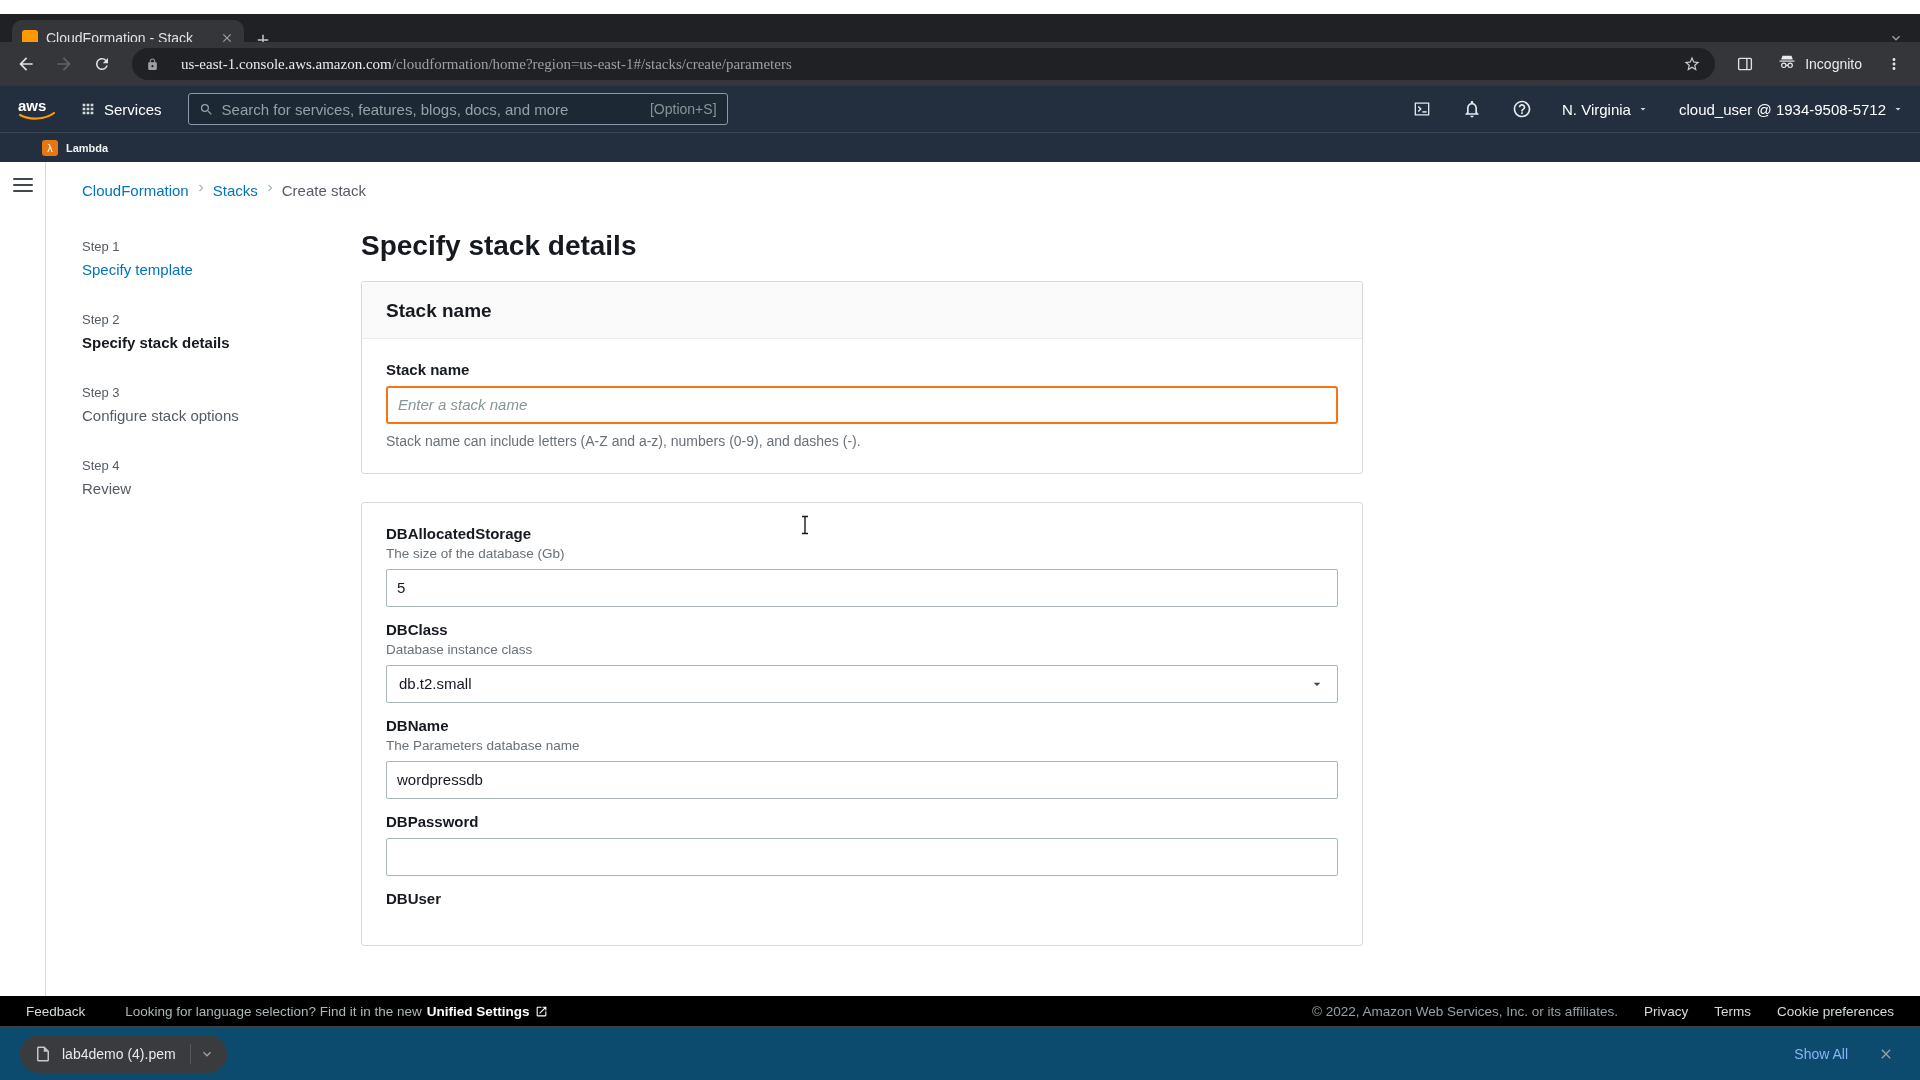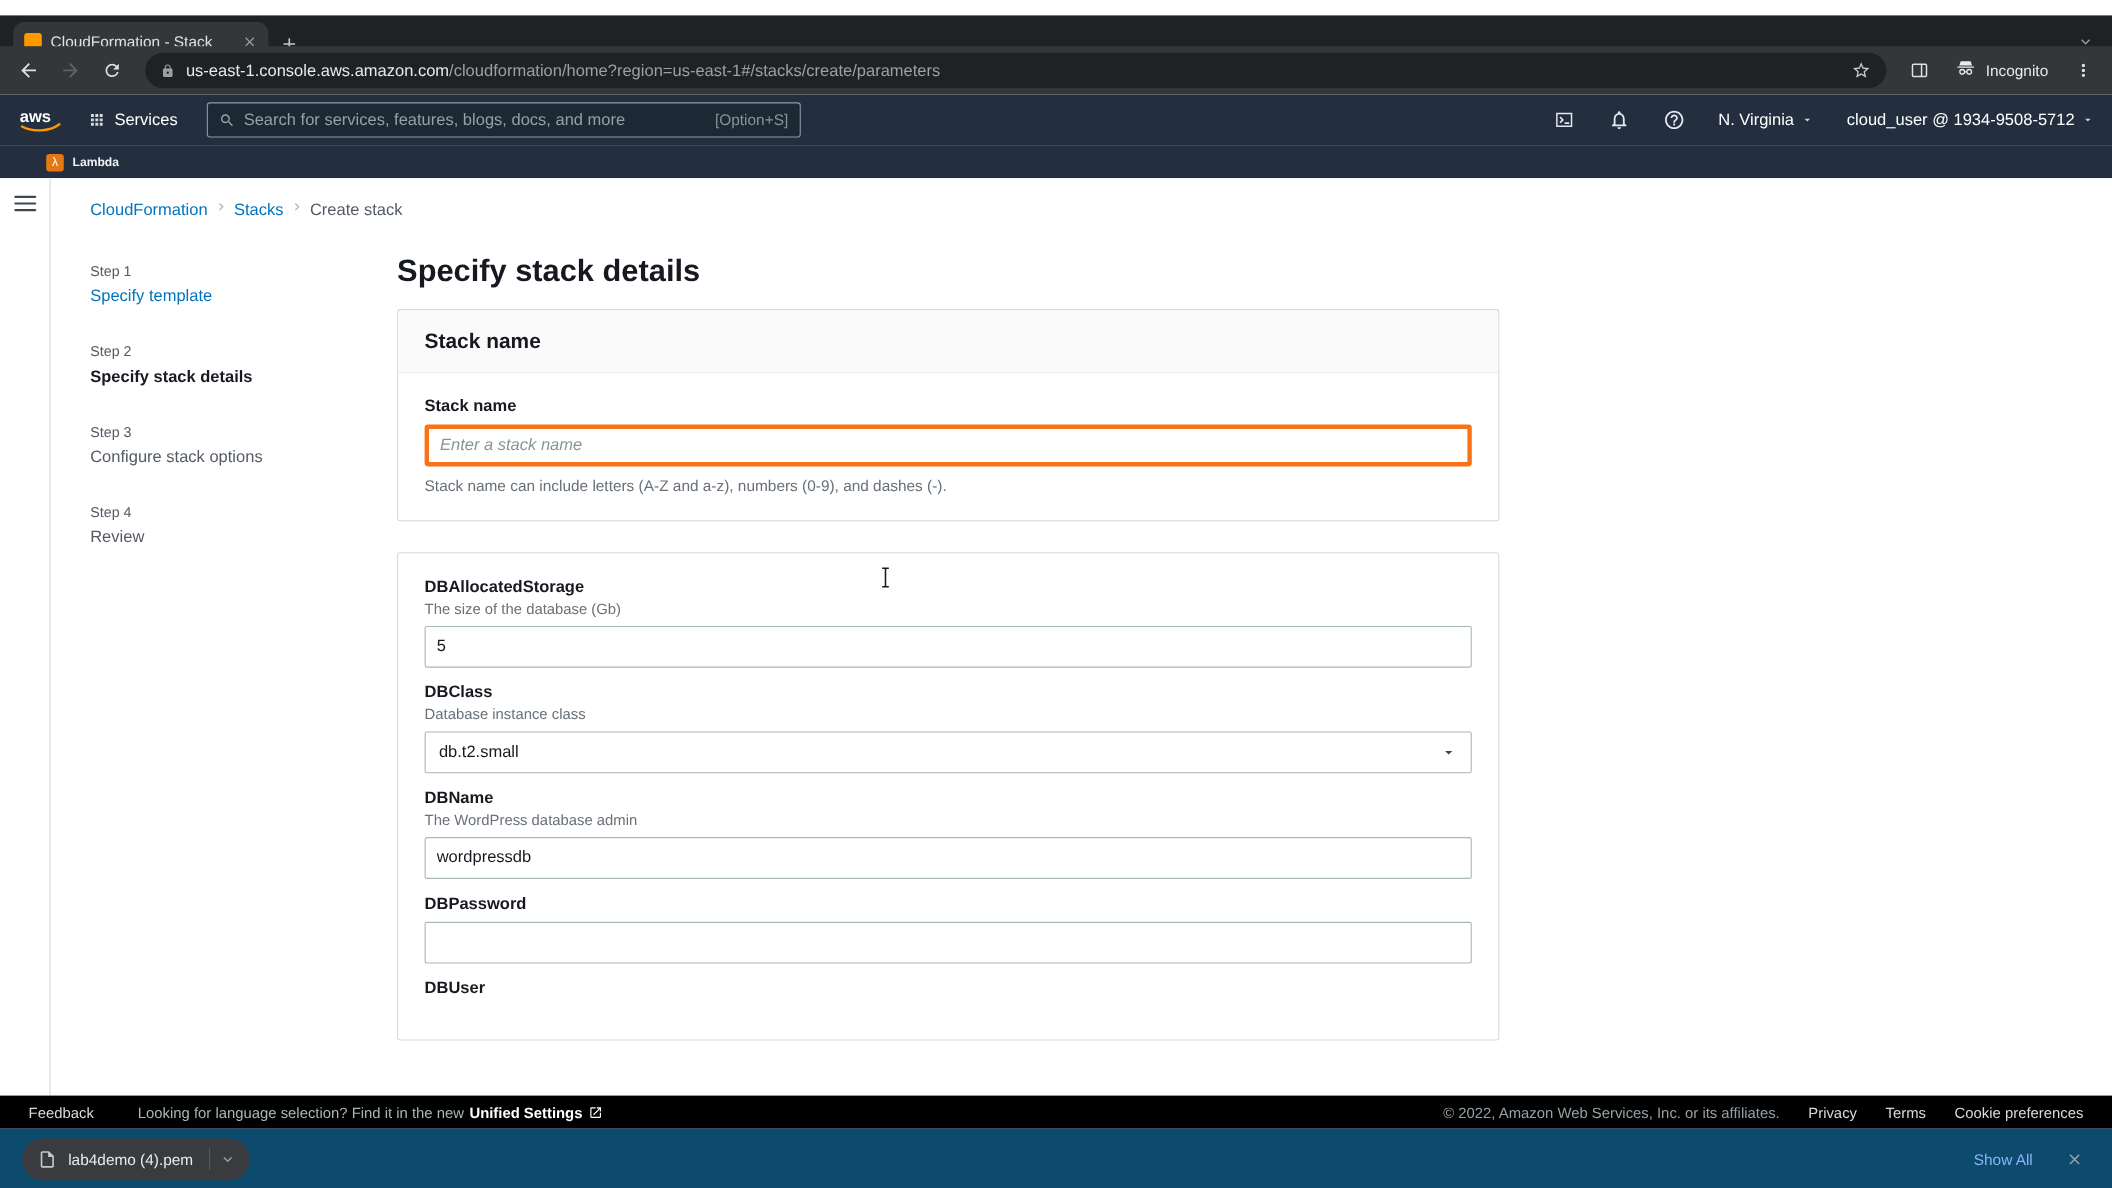--- a/index.html
+++ b/index.html
@@ -12,21 +12,21 @@
   .tab { margin-left:12px; width:232px; height:36px; background:#35363a; border-radius:10px 10px 0 0; display:flex; align-items:center; padding:0 10px; gap:8px; }
   .favicon { width:16px; height:16px; border-radius:3px; background:#f90; flex-shrink:0; }
   .tab-title { flex:1; font-size:14px; color:#dee1e6; white-space:nowrap; overflow:hidden; text-overflow:ellipsis; }
   .tab-close { color:#9aa0a6; display:flex; }
   .newtab-btn { margin:0 0 7px 10px; color:#c3c7cb; display:flex; }
   .tabstrip-right { margin-left:auto; margin-right:16px; margin-bottom:10px; color:#9aa0a6; display:flex; }
 
   .toolbar { position:absolute; top:42px; left:0; right:0; height:44px; background:#35363a; display:flex; align-items:center; padding:0 10px; gap:6px; }
   .nav-btn { width:32px; height:32px; display:flex; align-items:center; justify-content:center; color:#dee1e6; border-radius:50%; }
   .nav-btn.disabled { color:#5f6368; }
-  .omnibox { flex:1; height:32px; background:#202124; border-radius:16px; display:flex; align-items:center; padding:0 14px; gap:10px; margin:0 8px; min-width:0; }
+  .omnibox { flex:1; height:32px; background:#202124; border-radius:16px; display:flex; align-items:center; padding:0 14px; gap:22px; margin:0 8px; min-width:0;font-family:Liberation Serif, serif; }
   .omni-lock { color:#9aa0a6; display:flex; flex-shrink:0; }
   .url { font-size:15px; white-space:nowrap; overflow:hidden; }
   .url-domain { color:#e8eaed; }
   .url-path { color:#9aa0a6; }
   .omni-star { margin-left:auto; color:#c7cbd1; display:flex; flex-shrink:0; }
   .panel-btn { color:#dee1e6; }
   .incognito-group { display:flex; align-items:center; gap:8px; padding:0 10px; color:#e8eaed; }
   .incognito-label { font-size:14px; }
 
   
@@ -77,21 +77,21 @@
   .card { border:1px solid #d5dbdb; border-radius:3px; background:#fff; margin-bottom:28px; }
   .card-header { background:#fafafa; padding:18px 24px 16px; border-bottom:1px solid #eaeded; border-radius:3px 3px 0 0; }
   .card-title { font-size:19px; font-weight:700; color:#16191f; }
   .card-desc { margin-top:7px; font-size:14px; color:#545b64; line-height:1.4; }
   .card-body { padding:22px 24px 24px; }
 
   .field { margin-bottom:14px; }
   .field-name { font-size:15px; font-weight:600; color:#16191f; }
   .field-desc { font-size:13.5px; color:#687078; margin-top:4px; }
   .text-input { display:block; width:100%; height:38px; margin-top:8px; border:1px solid #aab7b8; border-radius:2px; padding:0 10px; font-size:15px; color:#16191f; font-family:"Liberation Sans",sans-serif; background:#fff; outline:none; }
-  .text-input.focused { border:4px solid #f97316; border-radius:3px; }
+  .text-input.focused { border:2px solid #f97316; border-radius:3px; }
   .text-input.focused::placeholder { color:#879596; font-style:italic; }
   .field-hint { margin-top:9px; font-size:14px; color:#687078; }
   .select { width:100%; height:38px; margin-top:8px; border:1px solid #aab7b8; border-radius:2px; padding:0 12px; display:flex; align-items:center; justify-content:space-between; font-size:15px; color:#16191f; background:#fff; cursor:pointer; }
   .select-caret { color:#414750; display:flex; }
 
   .ibeam { position:absolute; left:799px; top:353px; color:#16191f; }
 
   
   .aws-footer { position:absolute; bottom:54px; left:0; right:0; height:30px; background:#000000; display:flex; align-items:center; padding:0 26px; font-size:13.5px; }
   .footer-feedback { color:#d5dbdb; margin-right:40px; cursor:pointer; }
@@ -334,21 +334,21 @@
                   <span>db.t2.small</span>
                   <span class="select-caret">
                     <svg width="16" height="16" viewBox="0 0 24 24" fill="currentColor">
                         <path d="M7 10l5 5 5-5z"></path>
                       </svg>
                   </span>
                 </div>
               </div>
               <div class="field">
                 <div class="field-name">DBName</div>
-                <div class="field-desc">The WordPress database admin</div>
+                <div class="field-desc">The Parameters database name</div>
                 <input class="text-input" type="text" value="wordpressdb" style="">
               </div>
               <div class="field">
                 <div class="field-name">DBPassword</div>
                 <input class="text-input" type="password" value="" style="">
               </div>
               <div class="field">
                 <div class="field-name">DBUser</div>
 
               </div>

